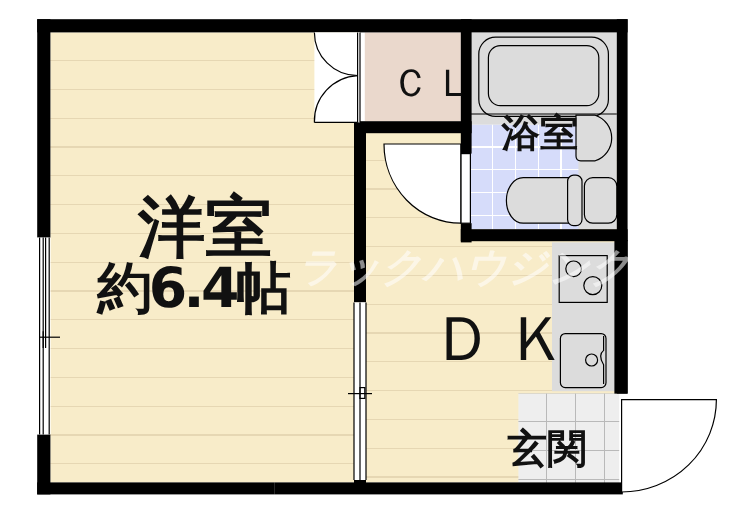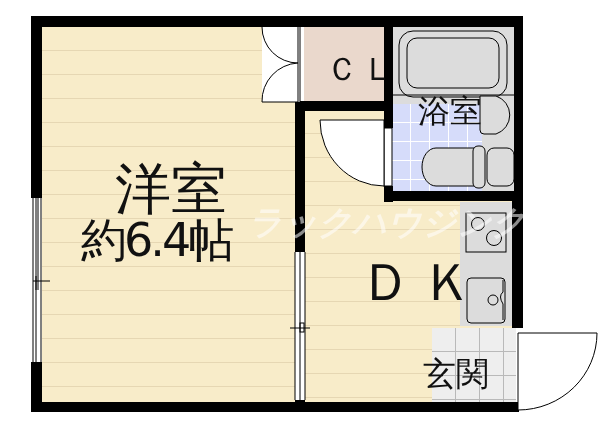--- a/index.html
+++ b/index.html
@@ -3,21 +3,21 @@
   <meta charset="utf-8">
   <style>
     html, body { margin: 0; padding: 0; background: #ffffff; }
     body { width: 611px; height: 442px; position: relative; overflow: hidden; font-family: "DejaVu Sans", sans-serif; }
     .abs { position: absolute; }
     .floor-wood {
       background-color: #f8ecc9;
       background-image: repeating-linear-gradient(to bottom, transparent 0px, transparent 23px, #e6d7b3 23px, #e6d7b3 24px);
     }
     .wall { background: #000; }
-    .label { position: absolute; color: #111; font-weight: normal; white-space: nowrap; }
+    .label { position: absolute; color: #111; font-weight: bold; white-space: nowrap; }
     .label-lg { font-family: "DejaVu Sans", sans-serif; }
     .label-ltr { font-family: "Liberation Sans", sans-serif; font-weight: bold; letter-spacing: 12px; }
     .watermark { position: absolute; color: rgba(255,255,255,0.55); font-size: 34px; font-style: italic; font-weight: bold; white-space: nowrap; font-family: Liberation Serif, serif; }
     svg { position: absolute; left: 0; top: 0; }
   </style>
 </head>
 <body>
 
 <div class="abs floor-wood" style="left:42px; top:27px; width:258px; height:375px;"></div>
 <div class="abs floor-wood" style="left:304px; top:110px; width:210px; height:292px;"></div>

